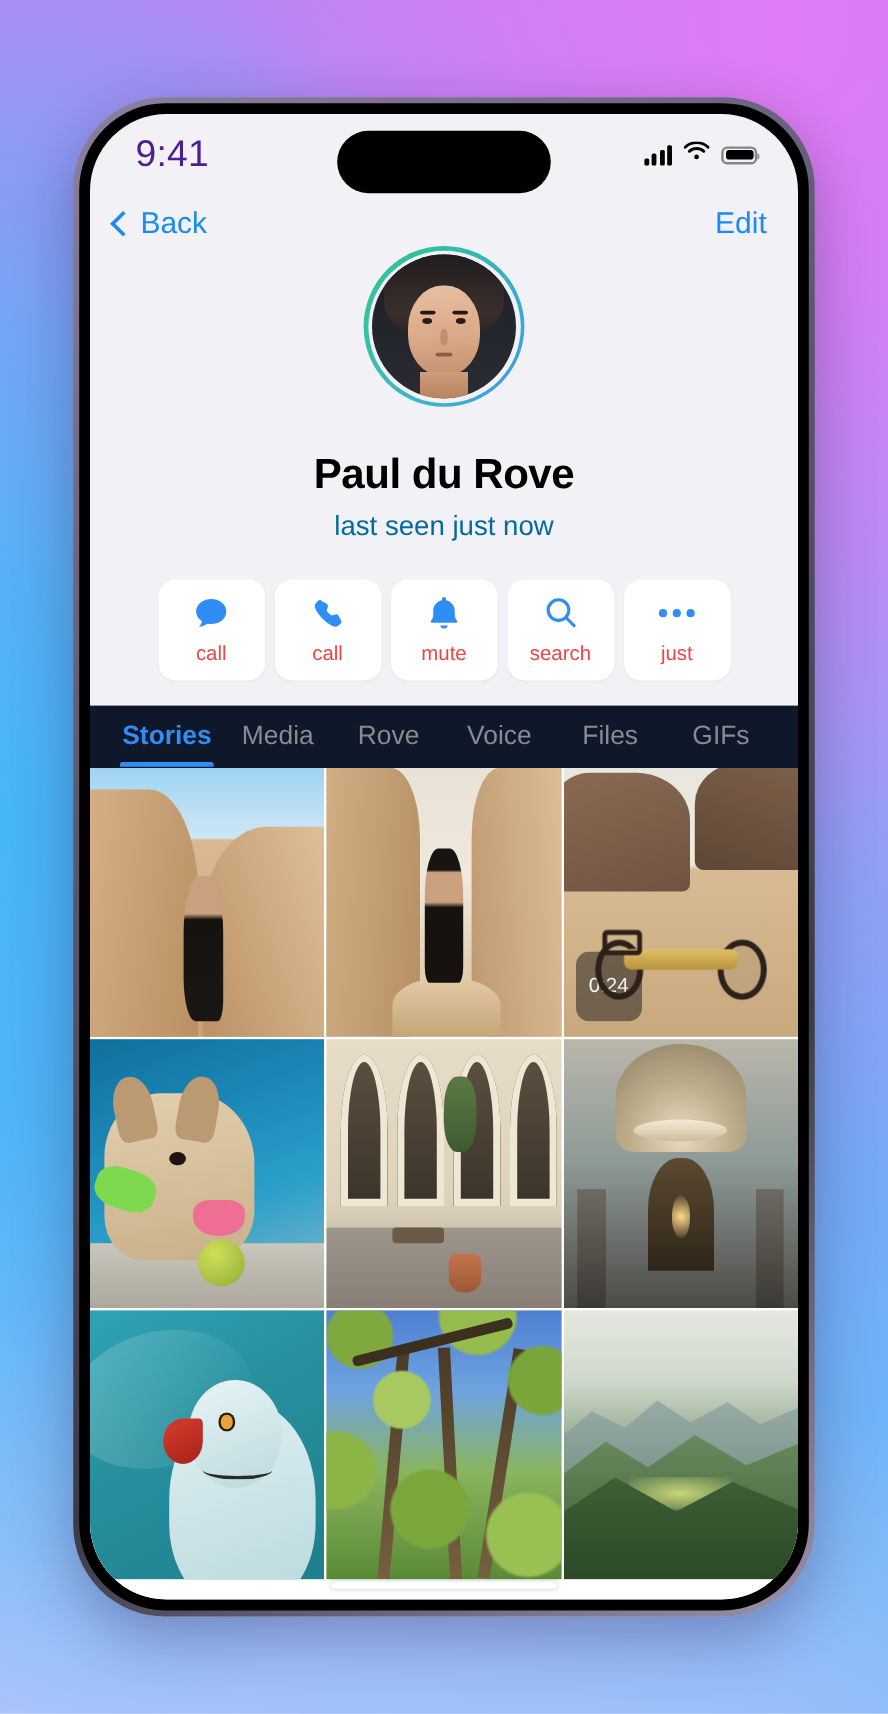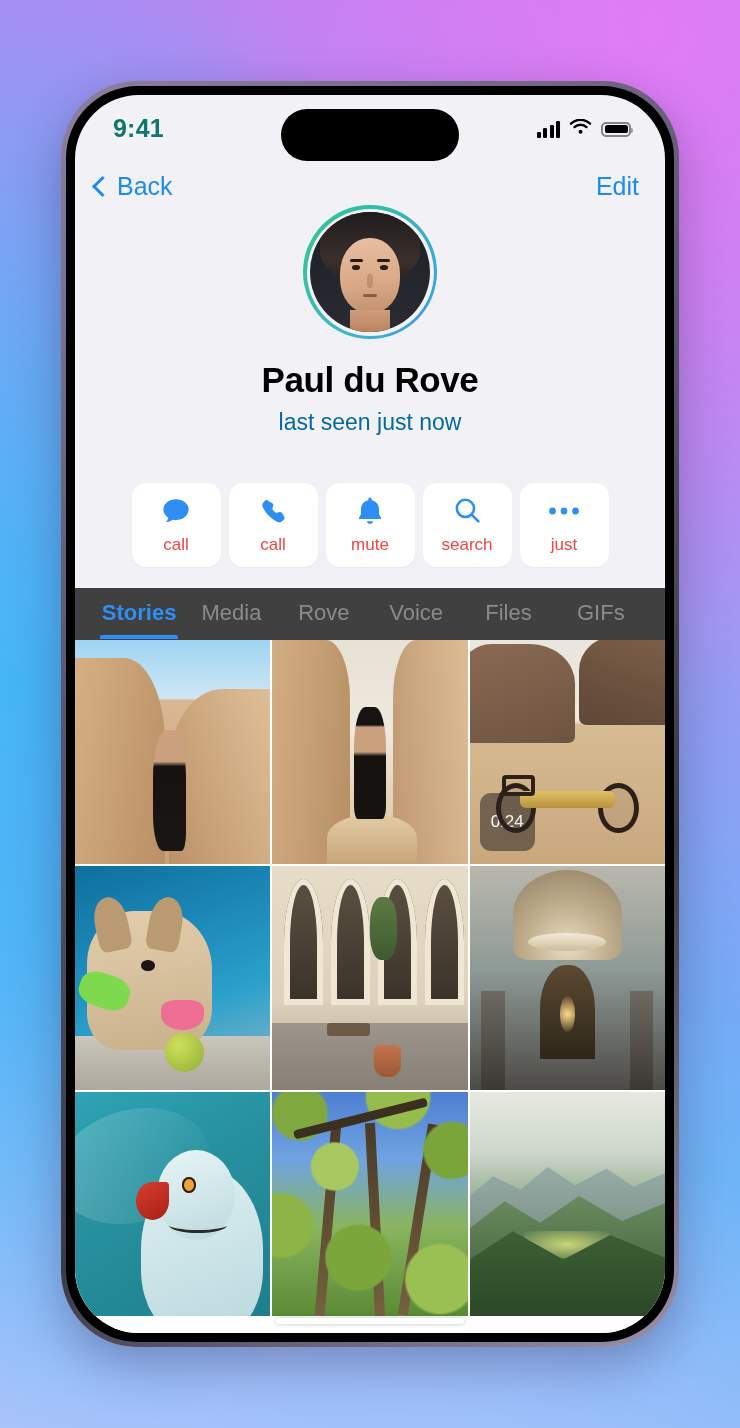--- a/index.html
+++ b/index.html
@@ -29,21 +29,21 @@
     position:relative; width:100%; height:100%; border-radius:64px;
     background:#f2f2f6; overflow:hidden;
   }
 
   
   .statusbar {
     position:absolute; left:0; top:0; width:100%; height:62px;
     display:flex; align-items:center; justify-content:space-between;
     padding:0 34px 0 38px; z-index:6;
   }
-  .clock { font-size:25px; font-weight:700; color:#0f766e; letter-spacing:.2px; padding-top:4px;}
+  .clock { font-size:31px; font-weight:400; color:#4c1d95; letter-spacing:.2px; padding-top:4px;}
   .sysicons { display:flex; align-items:center; gap:9px; padding-top:6px; }
   .bars { display:flex; align-items:flex-end; gap:2.5px; height:17px; }
   .bars i { width:4px; background:#000; border-radius:1.3px; display:block; }
   .bars i:nth-child(1){height:6px}
   .bars i:nth-child(2){height:9.5px}
   .bars i:nth-child(3){height:13px}
   .bars i:nth-child(4){height:17px}
   .battery { width:30px; height:15px; border:2px solid rgba(0,0,0,.45); border-radius:5px; position:relative; padding:1.5px;}
   .battery::after{content:"";position:absolute;right:-4px;top:4.5px;width:2.4px;height:5px;background:rgba(0,0,0,.35);border-radius:0 2px 2px 0;}
   .battery b { display:block; width:100%; height:100%; background:#000; border-radius:2.6px; }
@@ -78,40 +78,40 @@
   .face-hair{position:absolute;left:8%;top:-4%;width:84%;height:62%;border-radius:50% 50% 42% 42%;background:linear-gradient(180deg,#1d1a1c 0%,#3a2f2c 70%,#2a2320 100%);}
   .face-skin{position:absolute;left:25%;top:22%;width:50%;height:62%;border-radius:48% 48% 46% 46%;background:linear-gradient(175deg,#e8bfa2 0%,#d9a887 60%,#c2906f 100%);}
   .face-neck{position:absolute;left:33%;bottom:0;width:34%;height:18%;background:linear-gradient(180deg,#cf9c7c,#b9835f);}
   .face-eye{position:absolute;width:7%;height:4%;border-radius:50%;background:#2b1d16;top:44%;}
   .face-eye.l{left:35%;} .face-eye.r{left:58%;}
   .face-brow{position:absolute;width:11%;height:2.4%;border-radius:3px;background:#241a14;top:39%;}
   .face-brow.l{left:33%;} .face-brow.r{left:56%;}
   .face-mouth{position:absolute;left:44%;top:68%;width:12%;height:2.6%;border-radius:3px;background:#8c5c48;}
   .face-nose{position:absolute;left:47.5%;top:52%;width:5%;height:11%;border-radius:40%;background:rgba(170,110,78,.45);}
 
-  .pname { font-size:35px; font-weight:700; color:#000; margin-top:21px; letter-spacing:-.4px;text-align:center;}
+  .pname { font-size:35px; font-weight:700; color:#000; margin-top:37px; letter-spacing:-.4px;text-align:center;}
   .pstatus { font-size:23px; color:#0369a1; margin-top:9px;}
 
   
   .actions {
     position:absolute; top:388px; left:0; width:100%;
     display:flex; justify-content:center; gap:8px; padding:0 18px; z-index:3;
   }
   .act {
     width:89px; height:84px; background:#fff; border-radius:14px;
     display:flex; flex-direction:column; align-items:center; justify-content:center;
     gap:9px; cursor:pointer; box-shadow:0 .5px 1.5px rgba(0,0,0,.04);
   }
   .act-label { font-size:17px; color:#ef4444; }
   .ico { width:34px; height:30px; display:flex; align-items:center; justify-content:center; }
   .ico svg { display:block; }
 
   
   .tabs {
-    position:absolute; top:493px; left:0; width:100%; height:52px; background:#404040;
+    position:absolute; top:493px; left:0; width:100%; height:52px; background:#0f172a;
     display:flex; align-items:flex-start; padding:12px 18px 0 18px; gap:0; z-index:3;
   }
   .tab { flex:1; text-align:center; font-size:22px; color:#8a8a8f; position:relative; cursor:pointer; padding-bottom:13px;}
   .tab.active { color:#2f8ef4; font-weight:600; }
   .tab.active::after {
     content:""; position:absolute; left:50%; transform:translateX(-50%); bottom:0;
     width:78px; height:4px; background:#2f8ef4; border-radius:2px 2px 0 0;
   }
 
   

